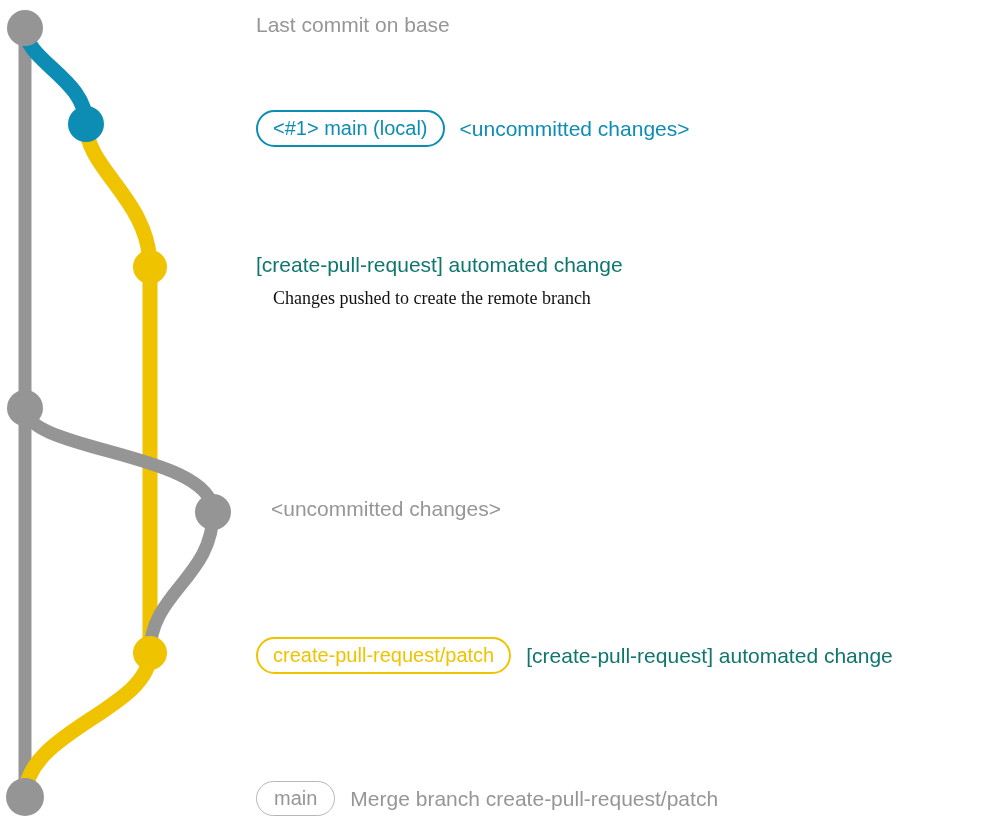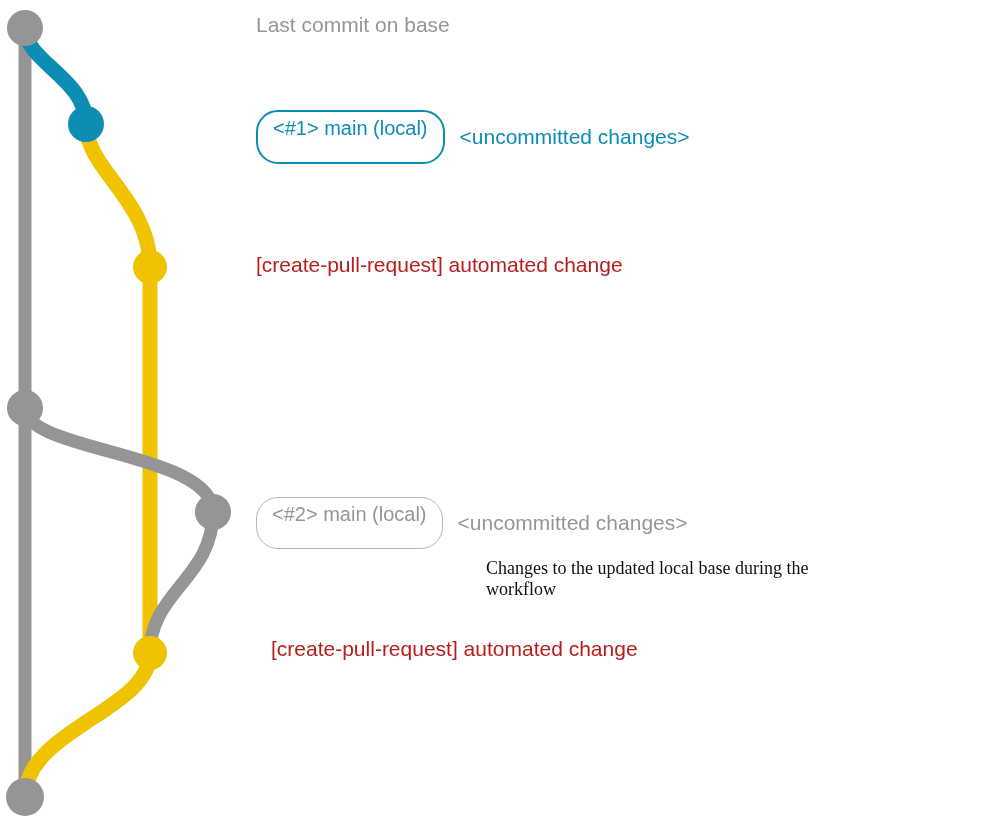--- a/index.html
+++ b/index.html
@@ -18,39 +18,39 @@
 
   
   .row{position:absolute;display:flex;align-items:center;white-space:nowrap;}
   .rowblock{position:absolute;}
 
   .pill{
     display:inline-block;
     border-style:solid;
     border-width:2px;
     border-radius:22px;
-    padding:5px 15px 23px 15px;
+    padding:5px 15px 6px 15px;
     font-size:20px;
     line-height:22px;
     font-weight:400;
     background:transparent;
     box-sizing:border-box;
   }
   .pill.blue{border-color:#0d8cb4;color:#0d8cb4;}
   .pill.gray{border-color:#b7b7b7;color:#969696;border-width:1.6px;}
   .pill.yellow{border-color:#efc300;color:#efc300;}
 
   .headline{
     font-size:21px;
     line-height:24px;
     font-weight:400;
   }
   .headline.blue{color:#0d8cb4;}
   .headline.gray{color:#969696;}
-  .headline.yellow{color:#b91c1c;}
+  .headline.yellow{color:#0f766e;}
 
   .subtext{
     font-family:"Liberation Serif", serif;
     font-size:18px;
     line-height:21px;
     color:#111111;
   }
 
   .gapL{display:inline-block;width:15px;}
 </style>
@@ -95,33 +95,40 @@
       <span class="pill blue">&lt;#1&gt; main (local)</span>
       <span class="gapL"></span>
       <span class="headline blue">&lt;uncommitted changes&gt;</span>
     </div>
   </div>
 
   <div class="rowblock" style="left:256px; top:253px;">
     <div class="row" style="position:static;">
       <span class="headline yellow">[create-pull-request] automated change</span>
     </div>
+    <div class="subtext" style="margin-left:17px; margin-top:11px;">Changes pushed to create the remote branch</div>
   </div>
 
 
   <div class="rowblock" style="left:256px; top:497px;">
     <div class="row" style="position:static;">
-      <span class="pill gray">&lt;#2&gt; main (local)</span>
       <span class="gapL"></span>
       <span class="headline gray">&lt;uncommitted changes&gt;</span>
     </div>
-    <div class="subtext" style="margin-left:230px; margin-top:9px;">Changes to the updated local base during the workflow</div>
   </div>
 
   <div class="rowblock" style="left:256px; top:637px;">
     <div class="row" style="position:static;">
+      <span class="pill yellow">create-pull-request/patch</span>
       <span class="gapL"></span>
       <span class="headline yellow">[create-pull-request] automated change</span>
     </div>
   </div>
 
+  <div class="rowblock" style="left:256px; top:781px;">
+    <div class="row" style="position:static;">
+      <span class="pill gray" style="padding-left:17px;padding-right:17px;">main</span>
+      <span class="gapL"></span>
+      <span class="headline gray">Merge branch create-pull-request/patch</span>
+    </div>
+  </div>
 
 </div>
 
 </body></html>

